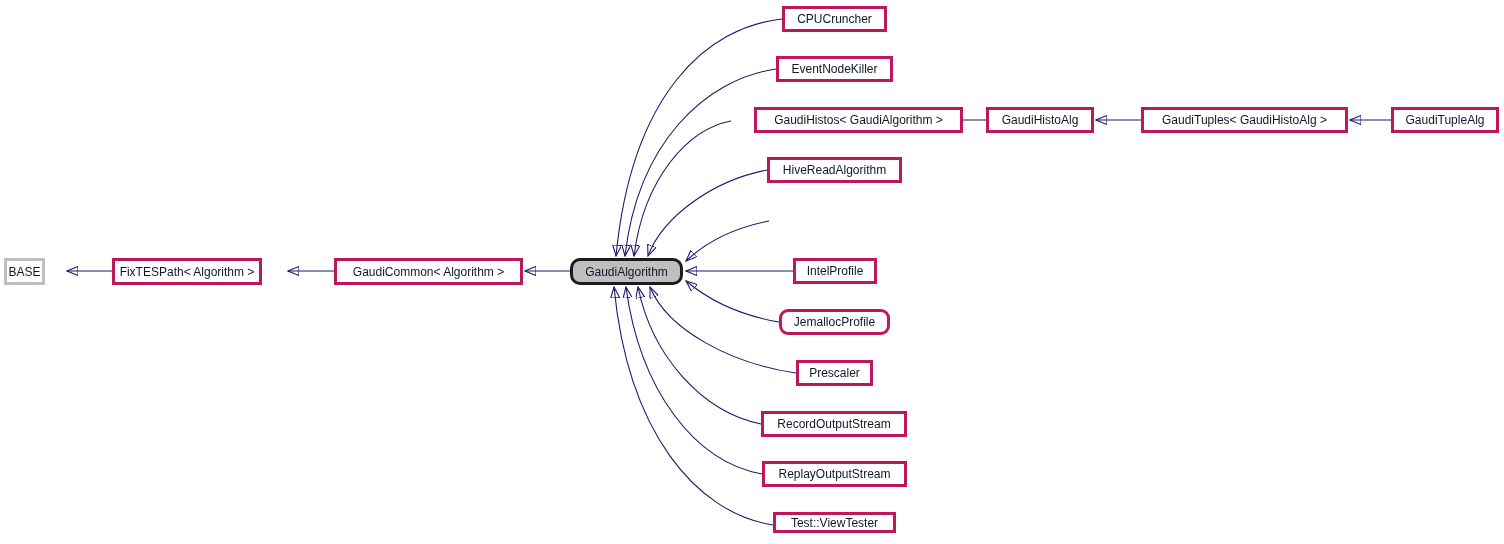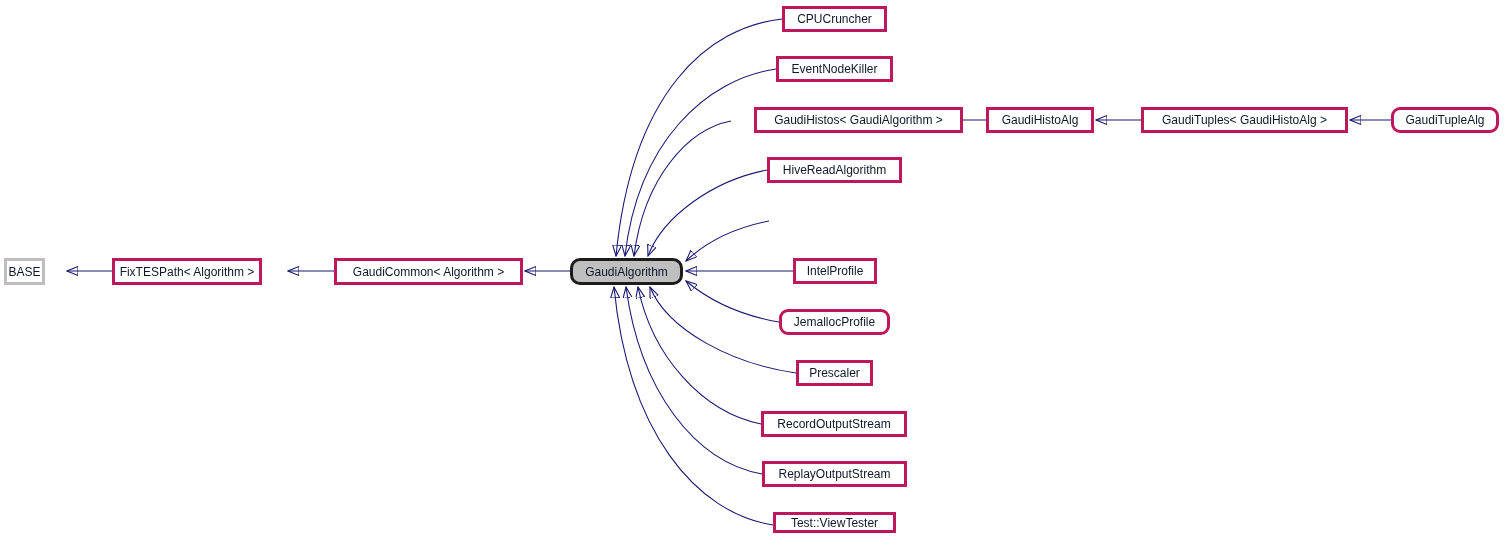--- a/index.html
+++ b/index.html
@@ -87,21 +87,21 @@
   <div class="node" style="left:782px; top:6px; width:105px; height:26px;">CPUCruncher</div>
 
   <div class="node" style="left:776px; top:56px; width:117px; height:26px;">EventNodeKiller</div>
 
   <div class="node" style="left:731px; top:107px; width:209px; height:26px;margin-left:23px;">GaudiHistos&lt; GaudiAlgorithm &gt;</div>
 
   <div class="node" style="left:986px; top:107px; width:108px; height:26px;">GaudiHistoAlg</div>
 
   <div class="node" style="left:1141px; top:107px; width:207px; height:26px;">GaudiTuples&lt; GaudiHistoAlg &gt;</div>
 
-  <div class="node" style="left:1391px; top:107px; width:108px; height:26px;border-radius:9px;">GaudiTupleAlg</div>
+  <div class="node" style="left:1391px; top:107px; width:108px; height:26px;">GaudiTupleAlg</div>
 
   <div class="node" style="left:767px; top:157px; width:135px; height:26px;">HiveReadAlgorithm</div>
 
 
   <div class="node" style="left:793px; top:258px; width:84px; height:26px;">IntelProfile</div>
 
   <div class="node" style="left:779px; top:309px; width:111px; height:26px;border-radius:9px;">JemallocProfile</div>
 
   <div class="node" style="left:796px; top:360px; width:77px; height:26px;">Prescaler</div>
 

